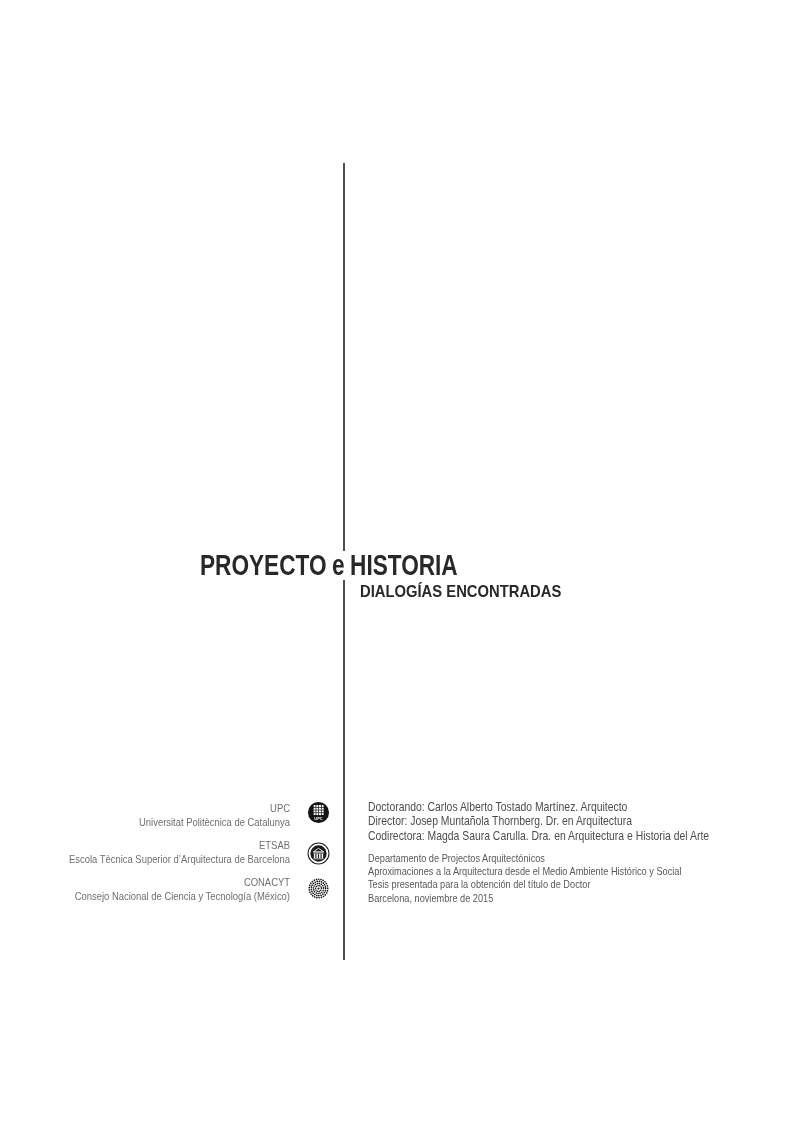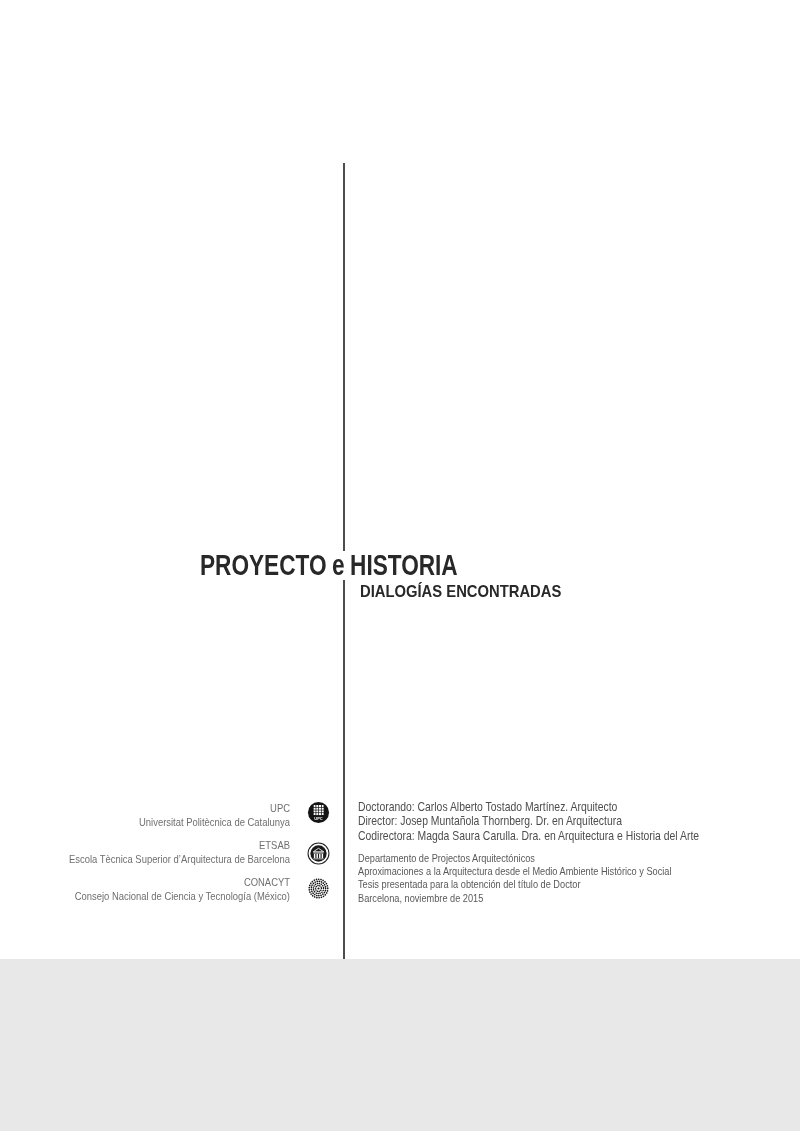--- a/index.html
+++ b/index.html
@@ -1,18 +1,18 @@
 <!DOCTYPE html>
 <html><head>
 <meta charset="utf-8">
 <style>
   html,body{margin:0;padding:0;background:#e8e8e8;}
   .page{
     position:relative;
-    width:800px;height:959px;
+    width:800px;height:1131px;
     background:#ffffff;
     margin:0 auto;
     overflow:hidden;
     font-family:"Liberation Sans", sans-serif;
     color:#2b2b2b;
   }
   .vline{
     position:absolute;
     left:343px;top:163px;
     width:2px;height:797px;
@@ -63,21 +63,21 @@
     position:absolute;
     left:307px;
     width:23px;height:23px;
     z-index:2;
   }
   .logo-upc{top:801px;}
   .logo-etsab{top:842px;}
   .logo-conacyt{top:877px;}
   .credits{
     position:absolute;
-    left:358px;top:800px;
+    left:368px;top:800px;
     width:430px;
     z-index:2;
   }
   .credits-block{
     font-size:13px;line-height:14.3px;
     color:#4d4d4d;
     transform:scaleX(0.80);
     transform-origin:0 0;
     white-space:nowrap;
   }

